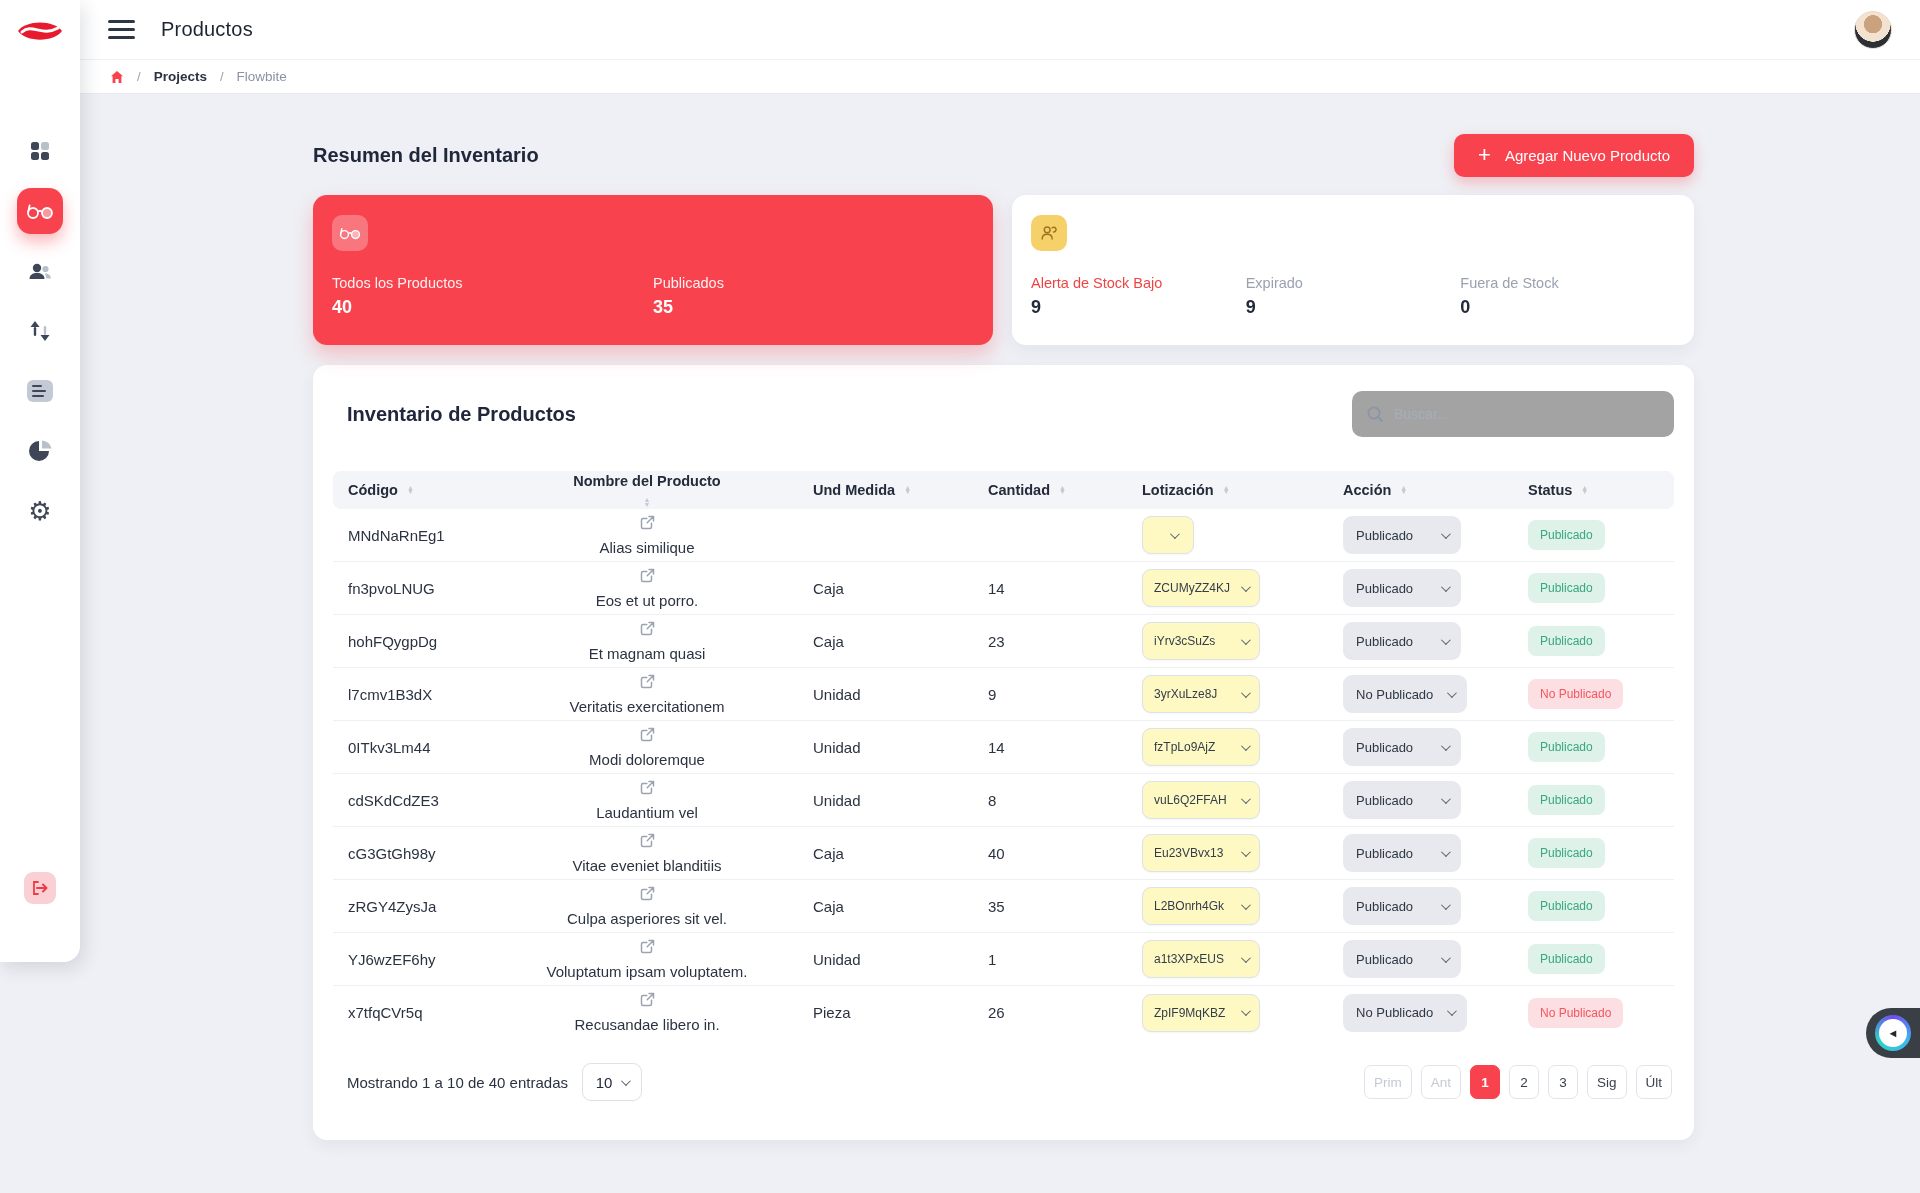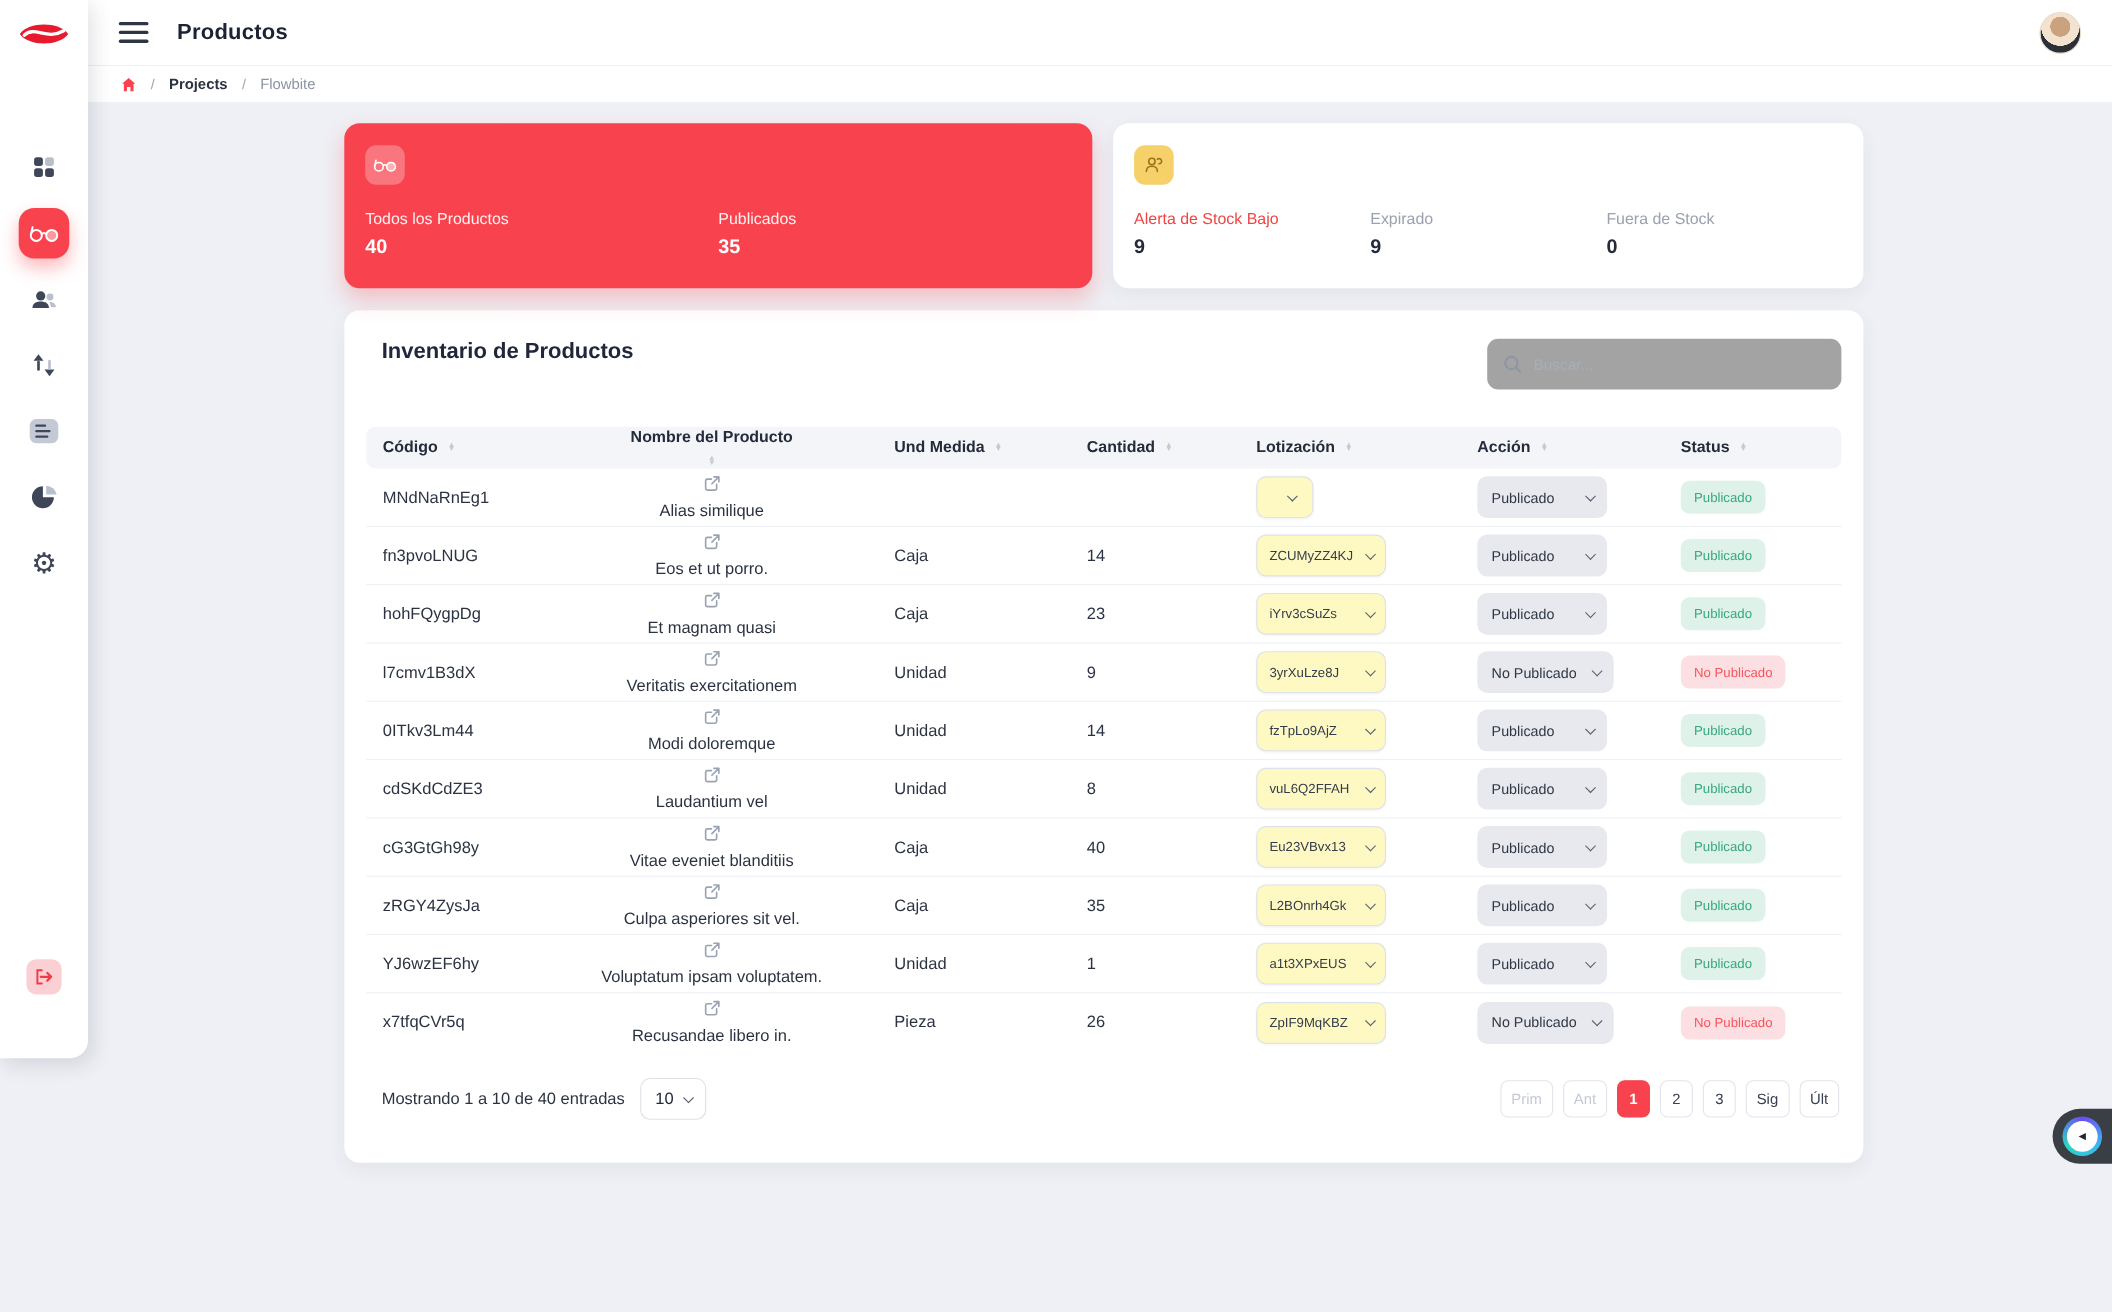--- a/index.html
+++ b/index.html
@@ -34,21 +34,21 @@
     border-radius:9px; background:#fbd0d4; display:flex; align-items:center; justify-content:center; cursor:pointer;
   }
   
   .topbar {
     position:absolute; left:80px; top:0; width:1840px; height:60px;
     background:#fff; border-bottom:1px solid #eef0f3;
     display:flex; align-items:center; padding:0 28px; z-index:10;
   }
   .hamburger { width:27px; cursor:pointer; display:flex; flex-direction:column; gap:5px; }
   .hamburger i { display:block; height:3px; background:#2e3544; border-radius:2px; }
-  .page-title { margin-left:26px; font-size:20px; font-weight:700; color:#1c2333; letter-spacing:.2px; }
+  .page-title { margin-left:26px; font-size:20px; font-weight:400; color:#1c2333; letter-spacing:.2px; }
   .avatar {
     margin-left:auto; width:38px; height:38px; border-radius:50%;
     background: radial-gradient(circle at 50% 34%, #caa27e 0 30%, #f3e2cf 31% 58%, #2b2f36 59% 100%);
     border:1px solid #e7dccb; cursor:pointer; overflow:hidden;
   }
   
   .crumbbar {
     position:absolute; left:80px; top:60px; width:1840px; height:34px;
     background:#fff; border-bottom:1px solid #e9ecf1;
     display:flex; align-items:center; gap:13px; padding:0 30px; z-index:9;
@@ -87,21 +87,21 @@
   .card-red .stat-label { color:rgba(255,255,255,.92); }
   .stat-value { font-size:18px; font-weight:700; }
   .card-white .stat-label { color:#9aa1af; }
   .card-white .stat-label.alert { color:#ef4444; }
   .card-white .stat-value { color:#232a3a; }
   
   .inv-card {
     margin-top:20px; margin-bottom:30px; width:1381px; min-height:775px; border-radius:14px;
     background:#fff; box-shadow:0 6px 16px rgba(40,50,70,.06); padding:26px 20px 30px 20px;
   }
-  .inv-head { display:flex; padding-left:14px; }
+  .inv-head { display:flex; align-items:center; padding-left:14px; }
   .inv-title { font-size:20px; font-weight:600; color:#20273a; }
   .search-box {
     margin-left:auto; width:322px; height:46px; border-radius:10px; background:#a3a3a3;
     display:flex; align-items:center; gap:10px; padding:0 14px;
   }
   .search-box input {
     border:none; outline:none; background:transparent; flex:1;
     font-size:14px; font-family:inherit; color:#3a4254;
   }
   .search-box input::placeholder { color:#a7aeba; }
@@ -261,20 +261,27 @@
     <path d="M7 1 L13 6.2 L11.4 6.2 L11.4 13 L8.6 13 L8.6 9 L5.4 9 L5.4 13 L2.6 13 L2.6 6.2 L1 6.2 Z" fill="#F8424D"></path>
   </svg>
   <span class="crumb-sep">/</span>
   <span class="crumb-strong">Projects</span>
   <span class="crumb-sep">/</span>
   <span class="crumb-muted">Flowbite</span>
 </div>
 
 <div class="content">
 
+  <div class="section-head">
+    <div class="section-title">Resumen del Inventario</div>
+    <button class="add-btn">
+      <span class="plus">+</span>
+      <span>Agregar Nuevo Producto</span>
+    </button>
+  </div>
 
   <div class="cards-row">
     <div class="card-red">
       <div class="icon-tile tile-trans">
         <svg width="22" height="16" viewBox="0 0 28 20">
           <circle cx="7" cy="12" r="5" fill="none" stroke="#ffffff" stroke-width="1.8"></circle>
           <circle cx="21" cy="12" r="5" fill="rgba(255,255,255,.45)" stroke="#ffffff" stroke-width="1.8"></circle>
           <path d="M12 11 Q14 8.5 16 11" stroke="#ffffff" stroke-width="1.8" fill="none"></path>
           <path d="M2.2 11 L3.6 4.5" stroke="#ffffff" stroke-width="1.8" fill="none" stroke-linecap="round"></path>
         </svg>

